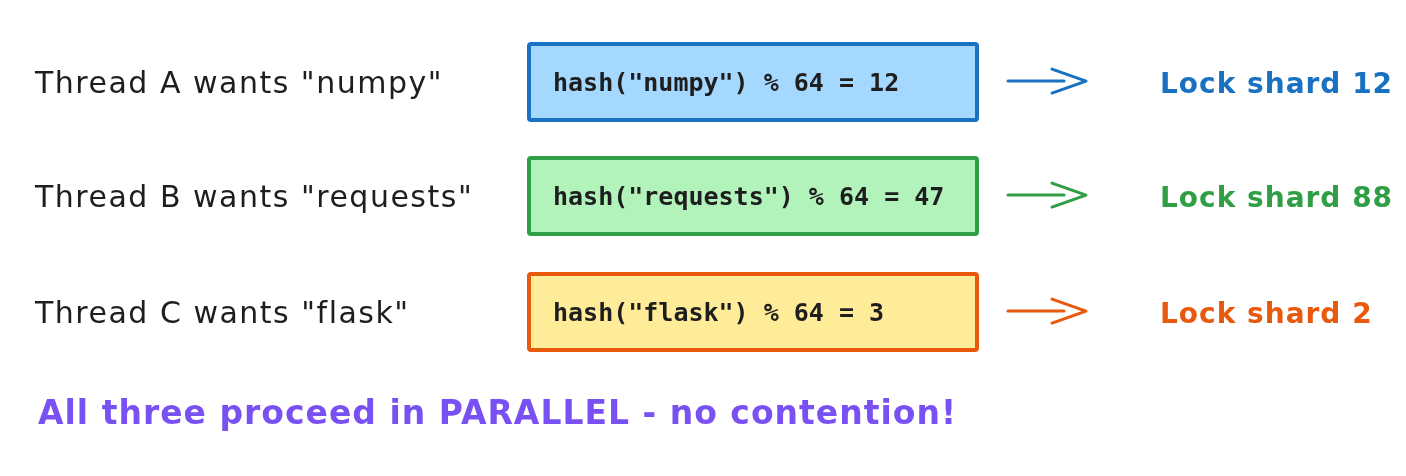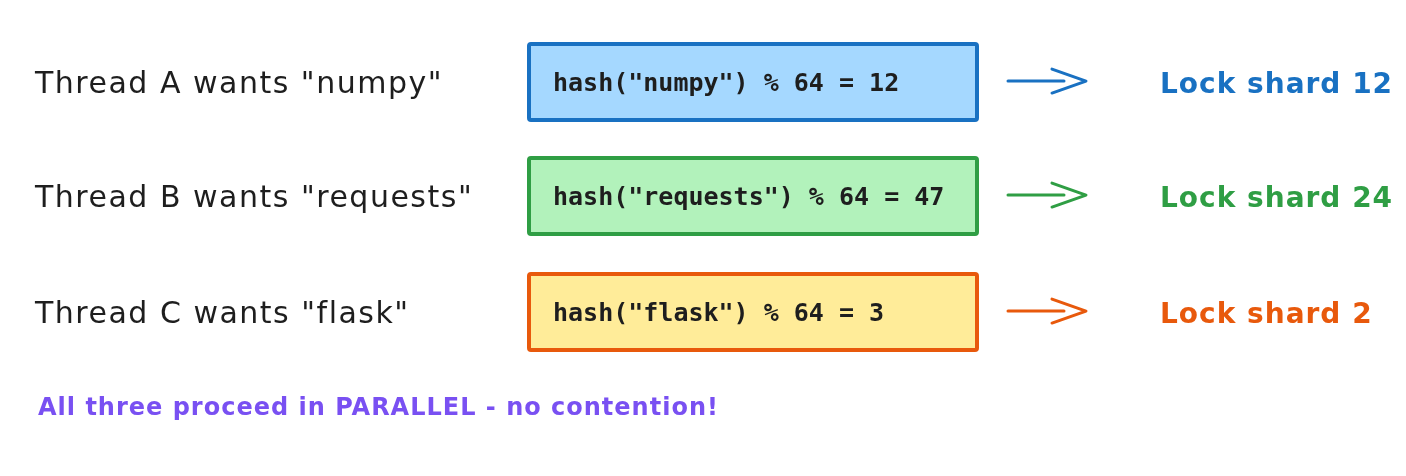--- a/index.html
+++ b/index.html
@@ -73,21 +73,21 @@
     font-size: 28px;
     font-weight: bold;
     letter-spacing: 1px;
     white-space: nowrap;
     color: var(--stroke);
   }
   .footer-note {
     position: absolute;
     left: 38px;
     top: 393px;
-    font-size: 24px;
+    font-size: 33px;
     font-weight: bold;
     letter-spacing: 1px;
     white-space: nowrap;
   }
 </style>
 </head>
 <body>
 
 <div class="canvas">
 
@@ -109,21 +109,21 @@
     <div class="thread-label">Thread B wants "requests"</div>
     <div class="hash-box">
       <span class="hash-expr">hash("requests") % 64 = 47</span>
     </div>
     <span class="arrow">
       <svg width="84" height="32" viewBox="0 0 84 32">
         <line x1="2" y1="16" x2="58" y2="16" stroke="currentColor" stroke-width="3" stroke-linecap="round"></line>
         <path d="M46 4 L80 16 L46 28" fill="none" stroke="currentColor" stroke-width="3" stroke-linecap="round" stroke-linejoin="round"></path>
       </svg>
     </span>
-    <div class="result-label">Lock shard 24</div>
+    <div class="result-label">Lock shard 88</div>
   </div>
 
   <div class="row row-2" style="--stroke: #e8590c; --fill: #ffec99;">
     <div class="thread-label">Thread C wants "flask"</div>
     <div class="hash-box">
       <span class="hash-expr">hash("flask") % 64 = 3</span>
     </div>
     <span class="arrow">
       <svg width="84" height="32" viewBox="0 0 84 32">
         <line x1="2" y1="16" x2="58" y2="16" stroke="currentColor" stroke-width="3" stroke-linecap="round"></line>

